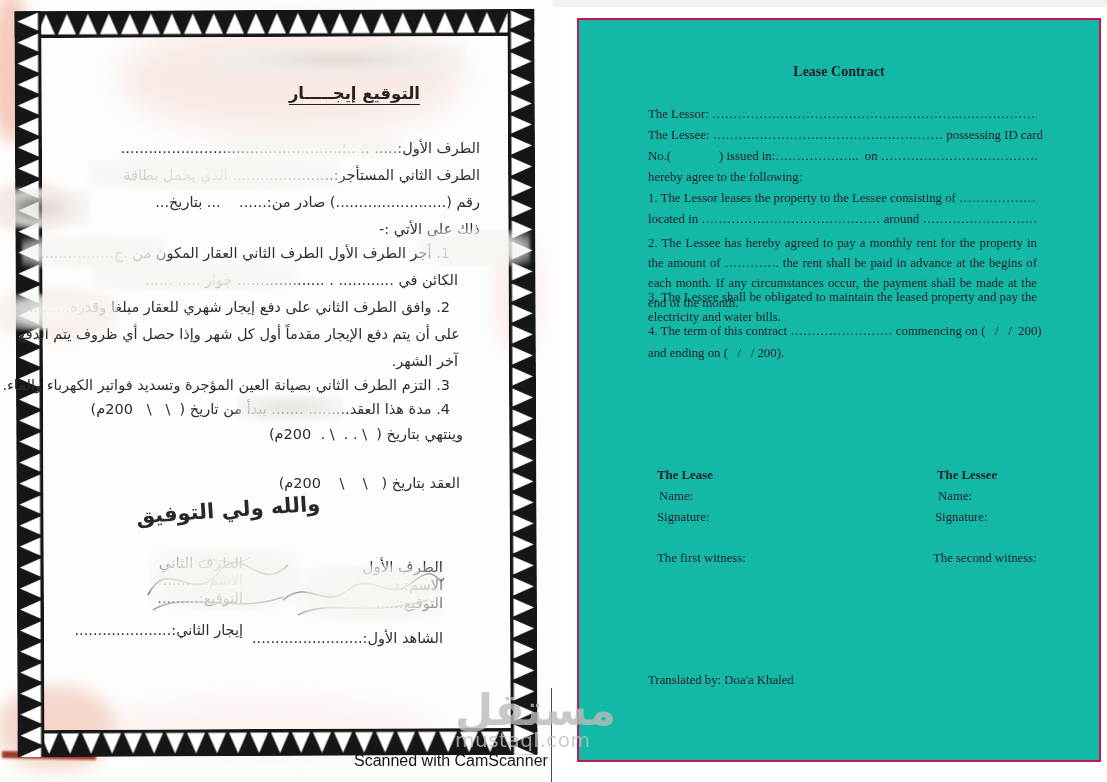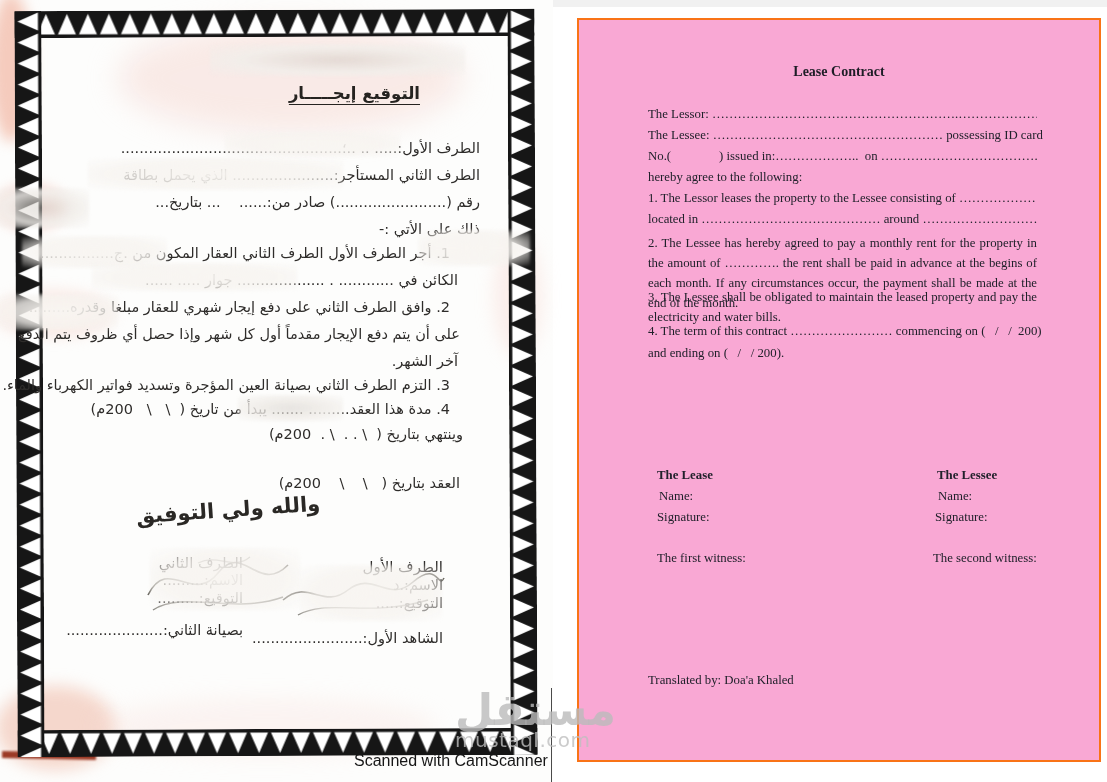--- a/index.html
+++ b/index.html
@@ -55,22 +55,22 @@
   .m4{left:-6px;top:188px;width:95px;height:40px}
   .m5{left:22px;top:236px;width:145px;height:32px}
   .m5b{left:418px;top:230px;width:112px;height:36px}
   .m6{left:92px;top:263px;width:205px;height:28px}
   .m7{left:-2px;top:294px;width:120px;height:36px}
   .m8{left:238px;top:395px;width:105px;height:26px}
   .m9{left:150px;top:548px;width:150px;height:62px}
   .m10{left:300px;top:565px;width:142px;height:56px}
 
   
-  .right-page{position:absolute;left:577px;top:18px;width:524px;height:744px;background:#f9a8d4;
-              border:2px solid #f97316;box-sizing:border-box;z-index:3;}
+  .right-page{position:absolute;left:577px;top:18px;width:524px;height:744px;background:#14b8a6;
+              border:2px solid #be185d;box-sizing:border-box;z-index:3;}
   .rp-title{position:absolute;left:0;top:44px;width:100%;text-align:center;z-index:4;
             font-family:"Liberation Serif",serif;font-size:14px;font-weight:bold;color:#1d1d26;}
   .rp-line,.rp-para{position:absolute;left:69px;z-index:4;font-family:"Liberation Serif",serif;
             font-size:12.8px;color:#21212b;}
   .rp-line{white-space:nowrap;}
   .clip{width:389px;overflow:hidden;}
   .rp-para{width:389px;text-align:justify;line-height:20px;}
   .R0{top:87px}.R1{top:108px}.R2{top:129px}.R3{top:150px}.R4{top:171px}.R5{top:192px}
   .P0{top:213px}.P1{top:267px}.P2{top:304px}.P3{top:326px}.P4{top:349px}
   .rp-b{font-weight:bold;}
@@ -176,21 +176,21 @@
     </svg>
 
     <div class="lp-line sh sigR sp1h">الطرف الأول</div>
     <div class="lp-line sigR sp1n">الاسم:.د</div>
     <div class="lp-line sigR sp1s">التوقيع:.....</div>
     <div class="lp-line sigR sp1w">الشاهد الأول:........................</div>
 
     <div class="lp-line sh sigL sp2h">الطرف الثاني</div>
     <div class="lp-line sigL sp2n">الاسم:.........</div>
     <div class="lp-line sigL sp2s">التوقيع:.........</div>
-    <div class="lp-line sigL sp2w">بصيانة الثاني:.....................</div>
+    <div class="lp-line sigL sp2w">إيجار الثاني:.....................</div>
 
     <div class="smudge gray m1"></div>
     <div class="smudge m2"></div>
     <div class="smudge m3"></div>
     <div class="smudge gray m4"></div>
     <div class="smudge m5"></div>
     <div class="smudge m5b"></div>
     <div class="smudge m6"></div>
     <div class="smudge m7"></div>
     <div class="smudge gray m8"></div>

